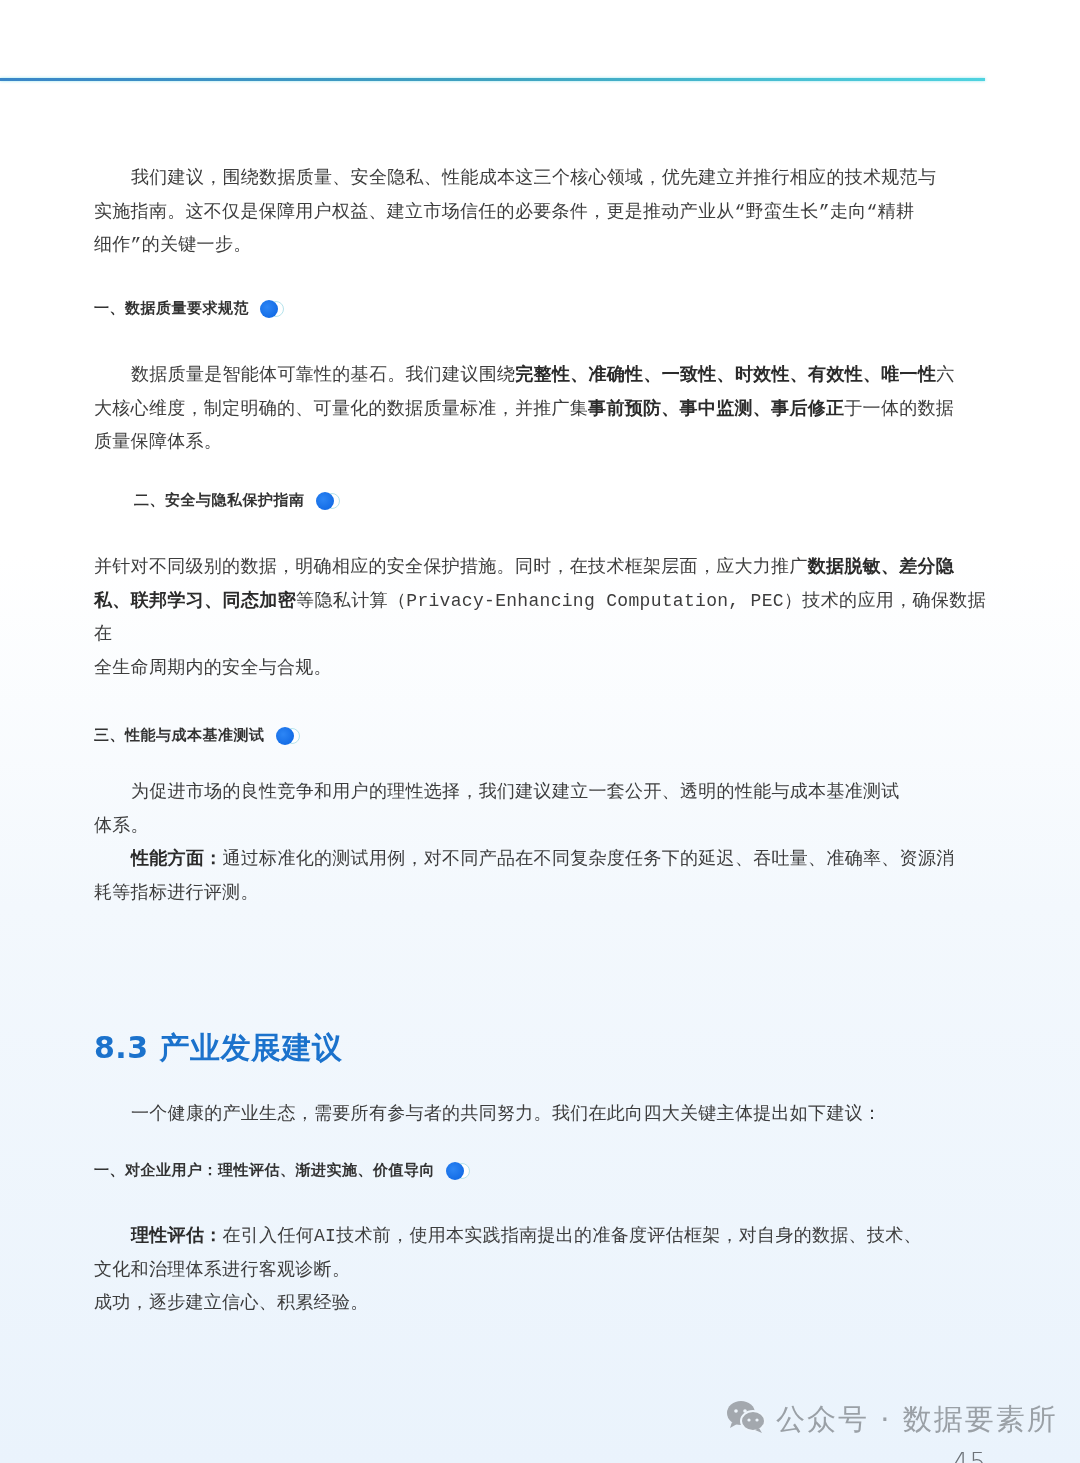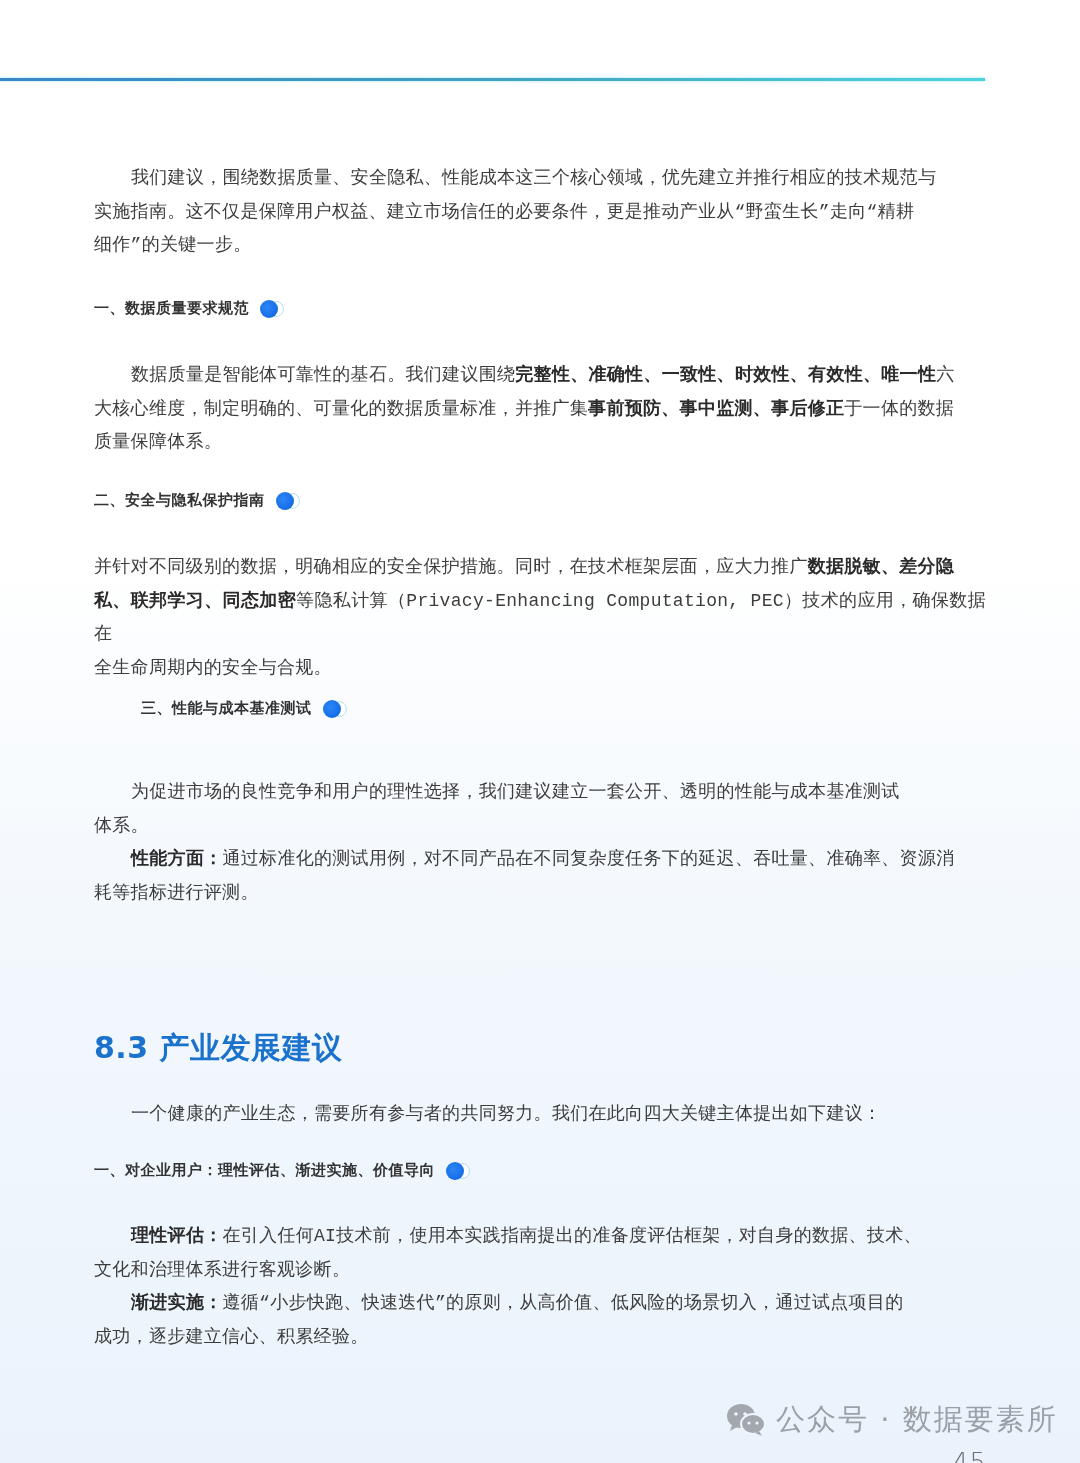--- a/index.html
+++ b/index.html
@@ -38,21 +38,21 @@
   }
   .h1 {
     position: absolute; left: 0; font-size: 30px; font-weight: bold;
     color: #1b72cc; letter-spacing: 0.5px;
   }
   .page-num {
     position: absolute; left: 952px; top: 1448px; font-size: 26px; font-weight: 200;
     color: #6d7278; font-family: "DejaVu Sans", sans-serif; letter-spacing: 1px;
   }
   .watermark {
-    position: absolute; left: 726px; top: 1400px; display: flex; align-items: center;
+    position: absolute; left: 726px; top: 1400px; display: flex; align-items: flex-start;
     color: #9aa0a6; font-size: 29px; letter-spacing: 2px;
   }
   .watermark svg { margin-right: 10px; }
 </style>
 </head>
 <body>
 
 <div class="top-rule"></div>
 
 <div class="content">
@@ -69,34 +69,34 @@
         <span class="ring"></span>
         <span class="dot"></span>
       </span>
   </div>
   <div class="para" style="top:359px;">
     <span class="line"><span>数据质量是智能体可靠性的基石。我们建议围绕</span><b>完整性、准确性、一致性、时效性、有效性、唯一性</b><span>六</span></span>
     <span class="line" style="text-indent:0"><span>大核心维度，制定明确的、可量化的数据质量标准，并推广集</span><b>事前预防、事中监测、事后修正</b><span>于一体的数据</span></span>
     <span class="line" style="text-indent:0">质量保障体系。</span>
   </div>
 
-  <div class="h2" style="top:491px;">
+  <div class="h2" style="top:491px;margin-left:40px;">
     <span>二、安全与隐私保护指南</span>
     <span class="toggle">
         <span class="ring"></span>
         <span class="dot"></span>
       </span>
   </div>
   <div class="para" style="top:551px;">
     <span class="line" style="text-indent:0"><span>并针对不同级别的数据，明确相应的安全保护措施。同时，在技术框架层面，应大力推广</span><b>数据脱敏、差分隐</b></span>
     <span class="line" style="text-indent:0"><b>私、联邦学习、同态加密</b><span>等隐私计算（Privacy-Enhancing Computation, PEC）技术的应用，确保数据在</span></span>
     <span class="line" style="text-indent:0">全生命周期内的安全与合规。</span>
   </div>
 
-  <div class="h2" style="top:699px;margin-left:47px;">
+  <div class="h2" style="top:726px;">
     <span>三、性能与成本基准测试</span>
     <span class="toggle">
         <span class="ring"></span>
         <span class="dot"></span>
       </span>
   </div>
   <div class="para" style="top:776px;">
     <span class="line">为促进市场的良性竞争和用户的理性选择，我们建议建立一套公开、透明的性能与成本基准测试</span>
     <span class="line" style="text-indent:0">体系。</span>
     <span class="line"><b>性能方面：</b><span>通过标准化的测试用例，对不同产品在不同复杂度任务下的延迟、吞吐量、准确率、资源消</span></span>
@@ -110,21 +110,20 @@
     <span>一、对企业用户：理性评估、渐进实施、价值导向</span>
     <span class="toggle">
         <span class="ring"></span>
         <span class="dot"></span>
       </span>
   </div>
 
   <div class="para" style="top:1220px;">
     <span class="line"><b>理性评估：</b><span>在引入任何AI技术前，使用本实践指南提出的准备度评估框架，对自身的数据、技术、</span></span>
     <span class="line" style="text-indent:0">文化和治理体系进行客观诊断。</span>
-    <span class="line"><b>渐进实施：</b><span>遵循“小步快跑、快速迭代”的原则，从高价值、低风险的场景切入，通过试点项目的</span></span>
     <span class="line" style="text-indent:0">成功，逐步建立信心、积累经验。</span>
   </div>
 </div>
 
 <div class="page-num">45</div>
 
 <div class="watermark">
   <svg width="40" height="34" viewBox="0 0 40 34">
     <ellipse cx="15" cy="13" rx="14" ry="12" fill="#a3a8ae"></ellipse>
     <path d="M6 22 L4 28 L11 24 Z" fill="#a3a8ae"></path>

